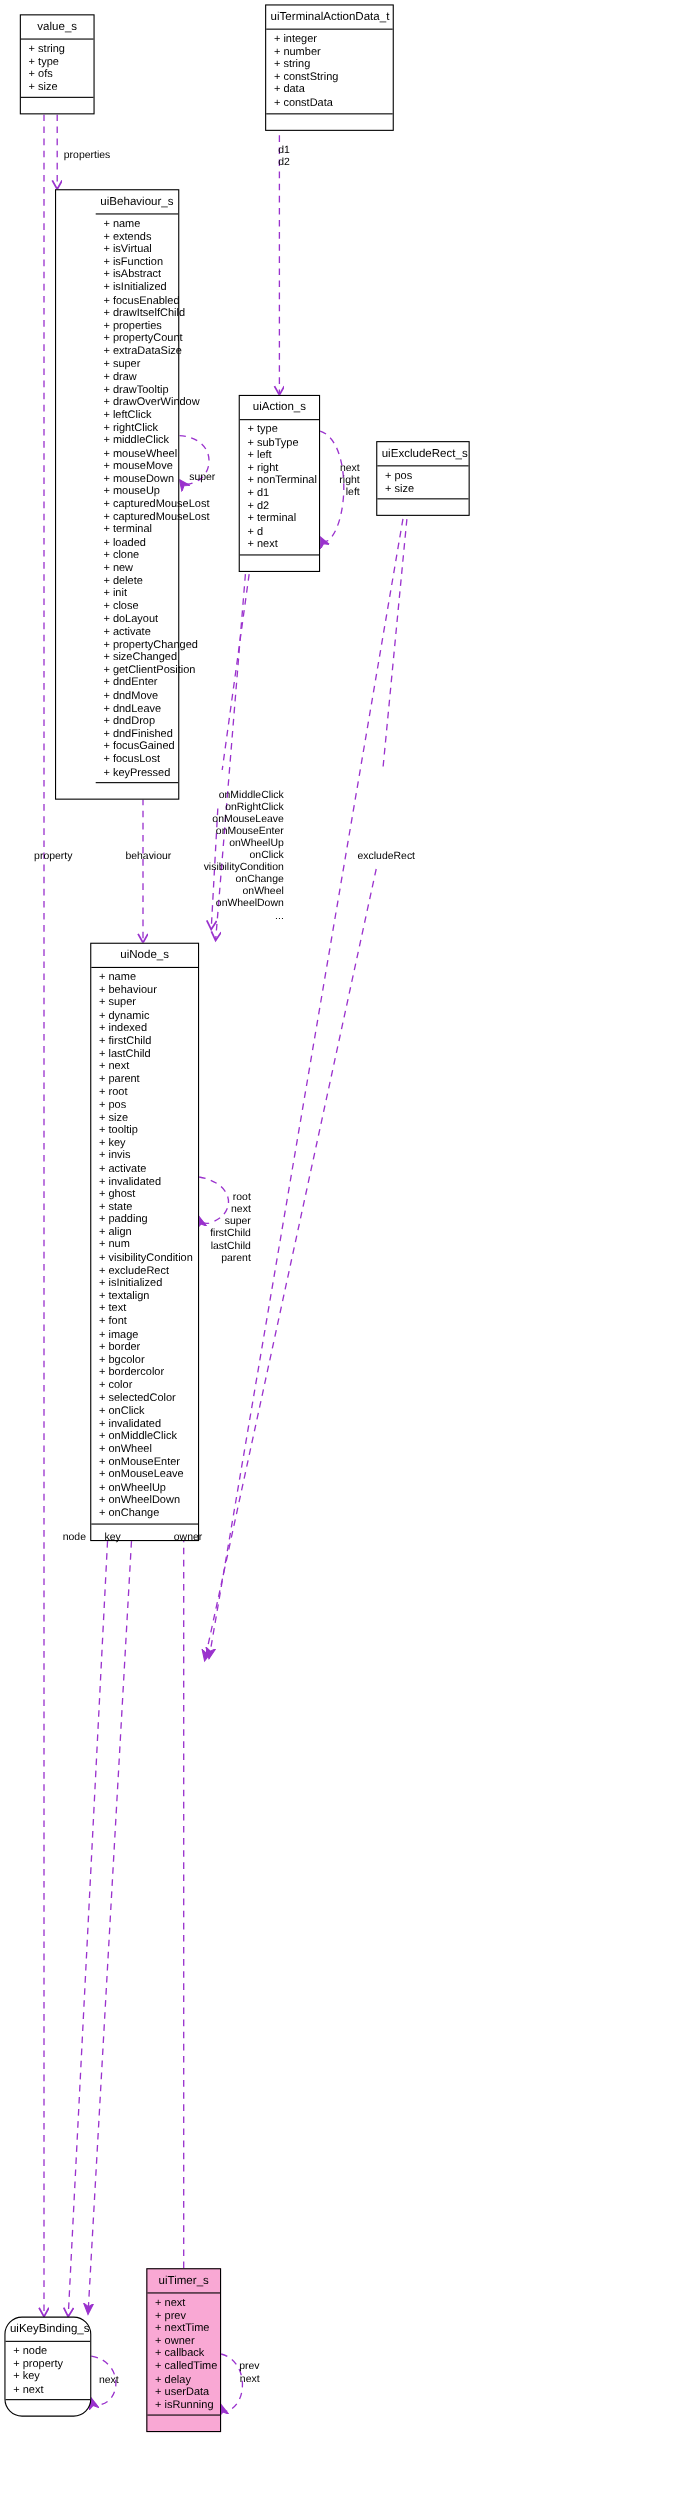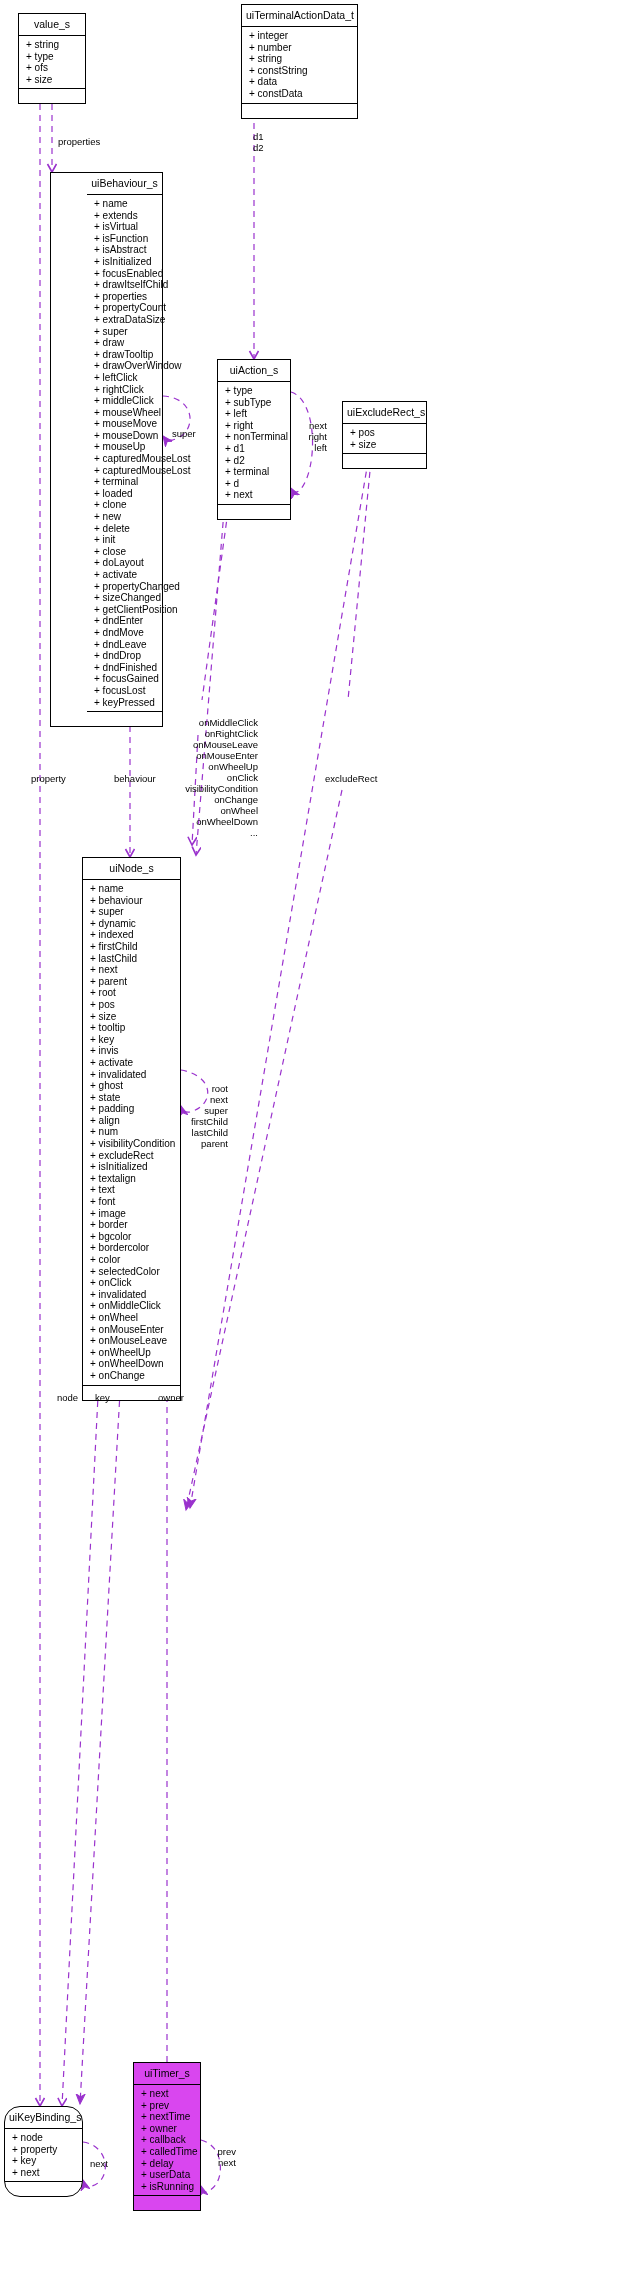--- a/index.html
+++ b/index.html
@@ -11,21 +11,21 @@
   #diagram{position:absolute;left:0;top:0;width:623px;height:2277px;}
   svg.edges{position:absolute;left:0;top:0;width:623px;height:2277px;pointer-events:none;}
 
   .uml-class{
     position:absolute;
     border:1px solid #000000;
     background:#ffffff;
     box-sizing:border-box;
     z-index:5;
   }
-  .uml-class.shaded{background:#d946ef;}
+  .uml-class.shaded{background:#f9a8d4;}
   .uml-title{
     text-align:center;
     font-size:10.5px;
     color:#000000;
     line-height:16px;
     padding:2px 4px 3px 4px;
     border-bottom:1px solid #000000;
     white-space:nowrap;
   }
   .uml-attrs{

